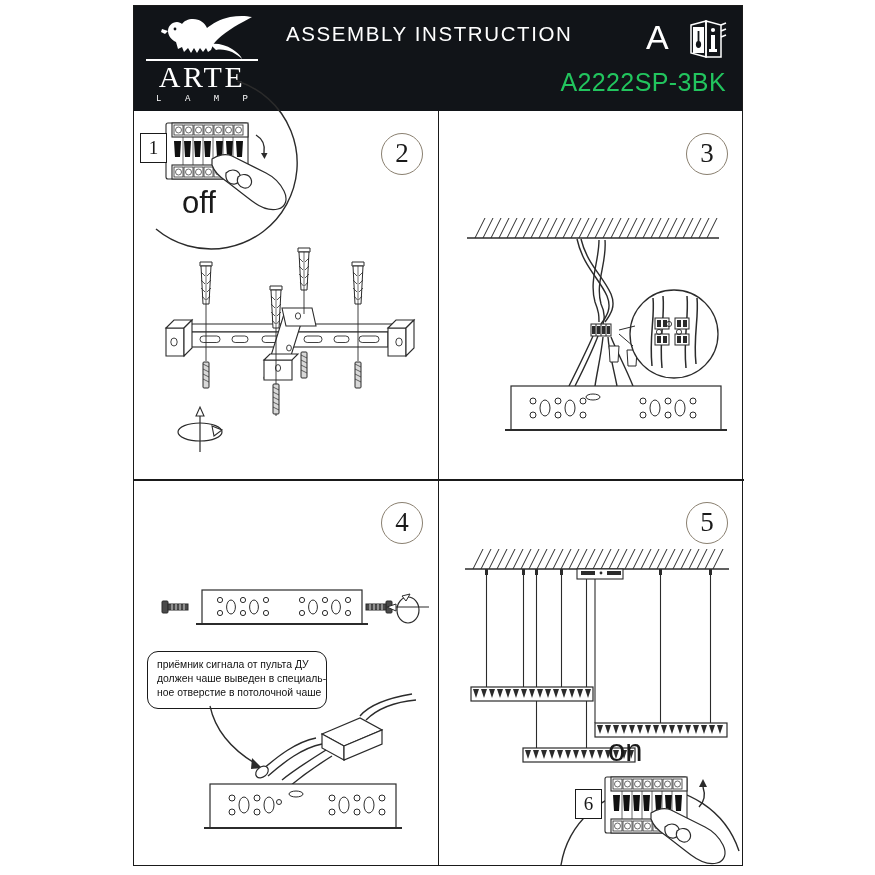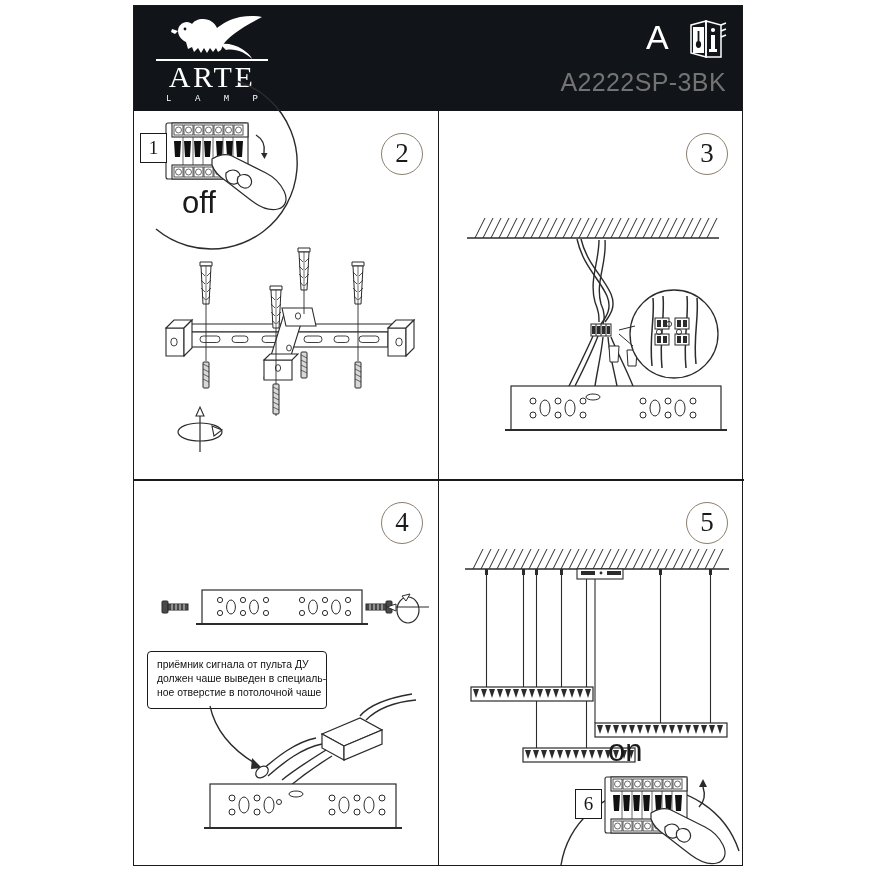--- a/index.html
+++ b/index.html
@@ -31,21 +31,21 @@
     position: absolute;
     left: 0;
     top: 0;
     width: 100%;
     height: 105px;
     background: #111418;
     box-sizing: border-box;
   }
   .logo-block {
     position: absolute;
-    left: 18px;
+    left: 8px;
     top: 6px;
     width: 120px;
     height: 96px;
   }
   .logo-lion {
     position: absolute;
     left: 6px;
     top: 0px;
     width: 110px;
     height: 48px;
@@ -112,21 +112,21 @@
     position: absolute;
     left: 553px;
     top: 11px;
     width: 42px;
     height: 44px;
   }
   .article-code {
     position: absolute;
     right: 16px;
     top: 62px;
-    color: #737373;
+    color: #22c55e;
     font-size: 25px;
     letter-spacing: 0.4px;
     white-space: nowrap;
   }
   
   .v-div {
     position: absolute;
     left: 304px;
     top: 105px;
     width: 1.4px;
@@ -174,21 +174,21 @@
   }
   .onoff-label {
     position: absolute;
     color: #1a1a1a;
     font-size: 31px;
     font-family: "Liberation Sans", sans-serif;
   }
   .callout {
     position: absolute;
     border: 1.4px solid #1a1a1a;
-    border-radius: 4px;
+    border-radius: 11px;
     background: #ffffff;
     padding: 6px 8px 7px 9px;
     box-sizing: border-box;
     font-size: 10.4px;
     line-height: 14.2px;
     color: #111;
   }
   .callout div { white-space: nowrap; }
   svg { display: block; overflow: visible; }
 </style>
@@ -214,20 +214,21 @@
                      C92 45 88 42 84 40 C79 38 73 37 68 38 Z"></path>
             <circle cx="27" cy="17" r="1.4" fill="#111418"></circle>
             <path d="M20 19 L14 17 L13 20 L17 22 Z"></path>
           </g>
         </svg>
         <div class="logo-rule"></div>
         <div class="logo-arte">ARTE</div>
         <div class="logo-lamp">L A M P</div>
       </div>
 
+      <div class="title-en">ASSEMBLY  INSTRUCTION</div>
 
       <div class="letter-a">A</div>
 
       <svg class="manual-icon" viewBox="0 0 42 44">
         <g fill="none" stroke="#ffffff" stroke-width="1.5">
           <path d="M4 8 L19 4 L19 40 L4 36 Z"></path>
           <path d="M19 4 L34 8 L34 40 L19 40 Z"></path>
           <path d="M34 8 L39 6 M34 14 L39 12 M34 20 L39 18"></path>
         </g>
         <rect x="6" y="10" width="11" height="26" fill="#ffffff"></rect>

